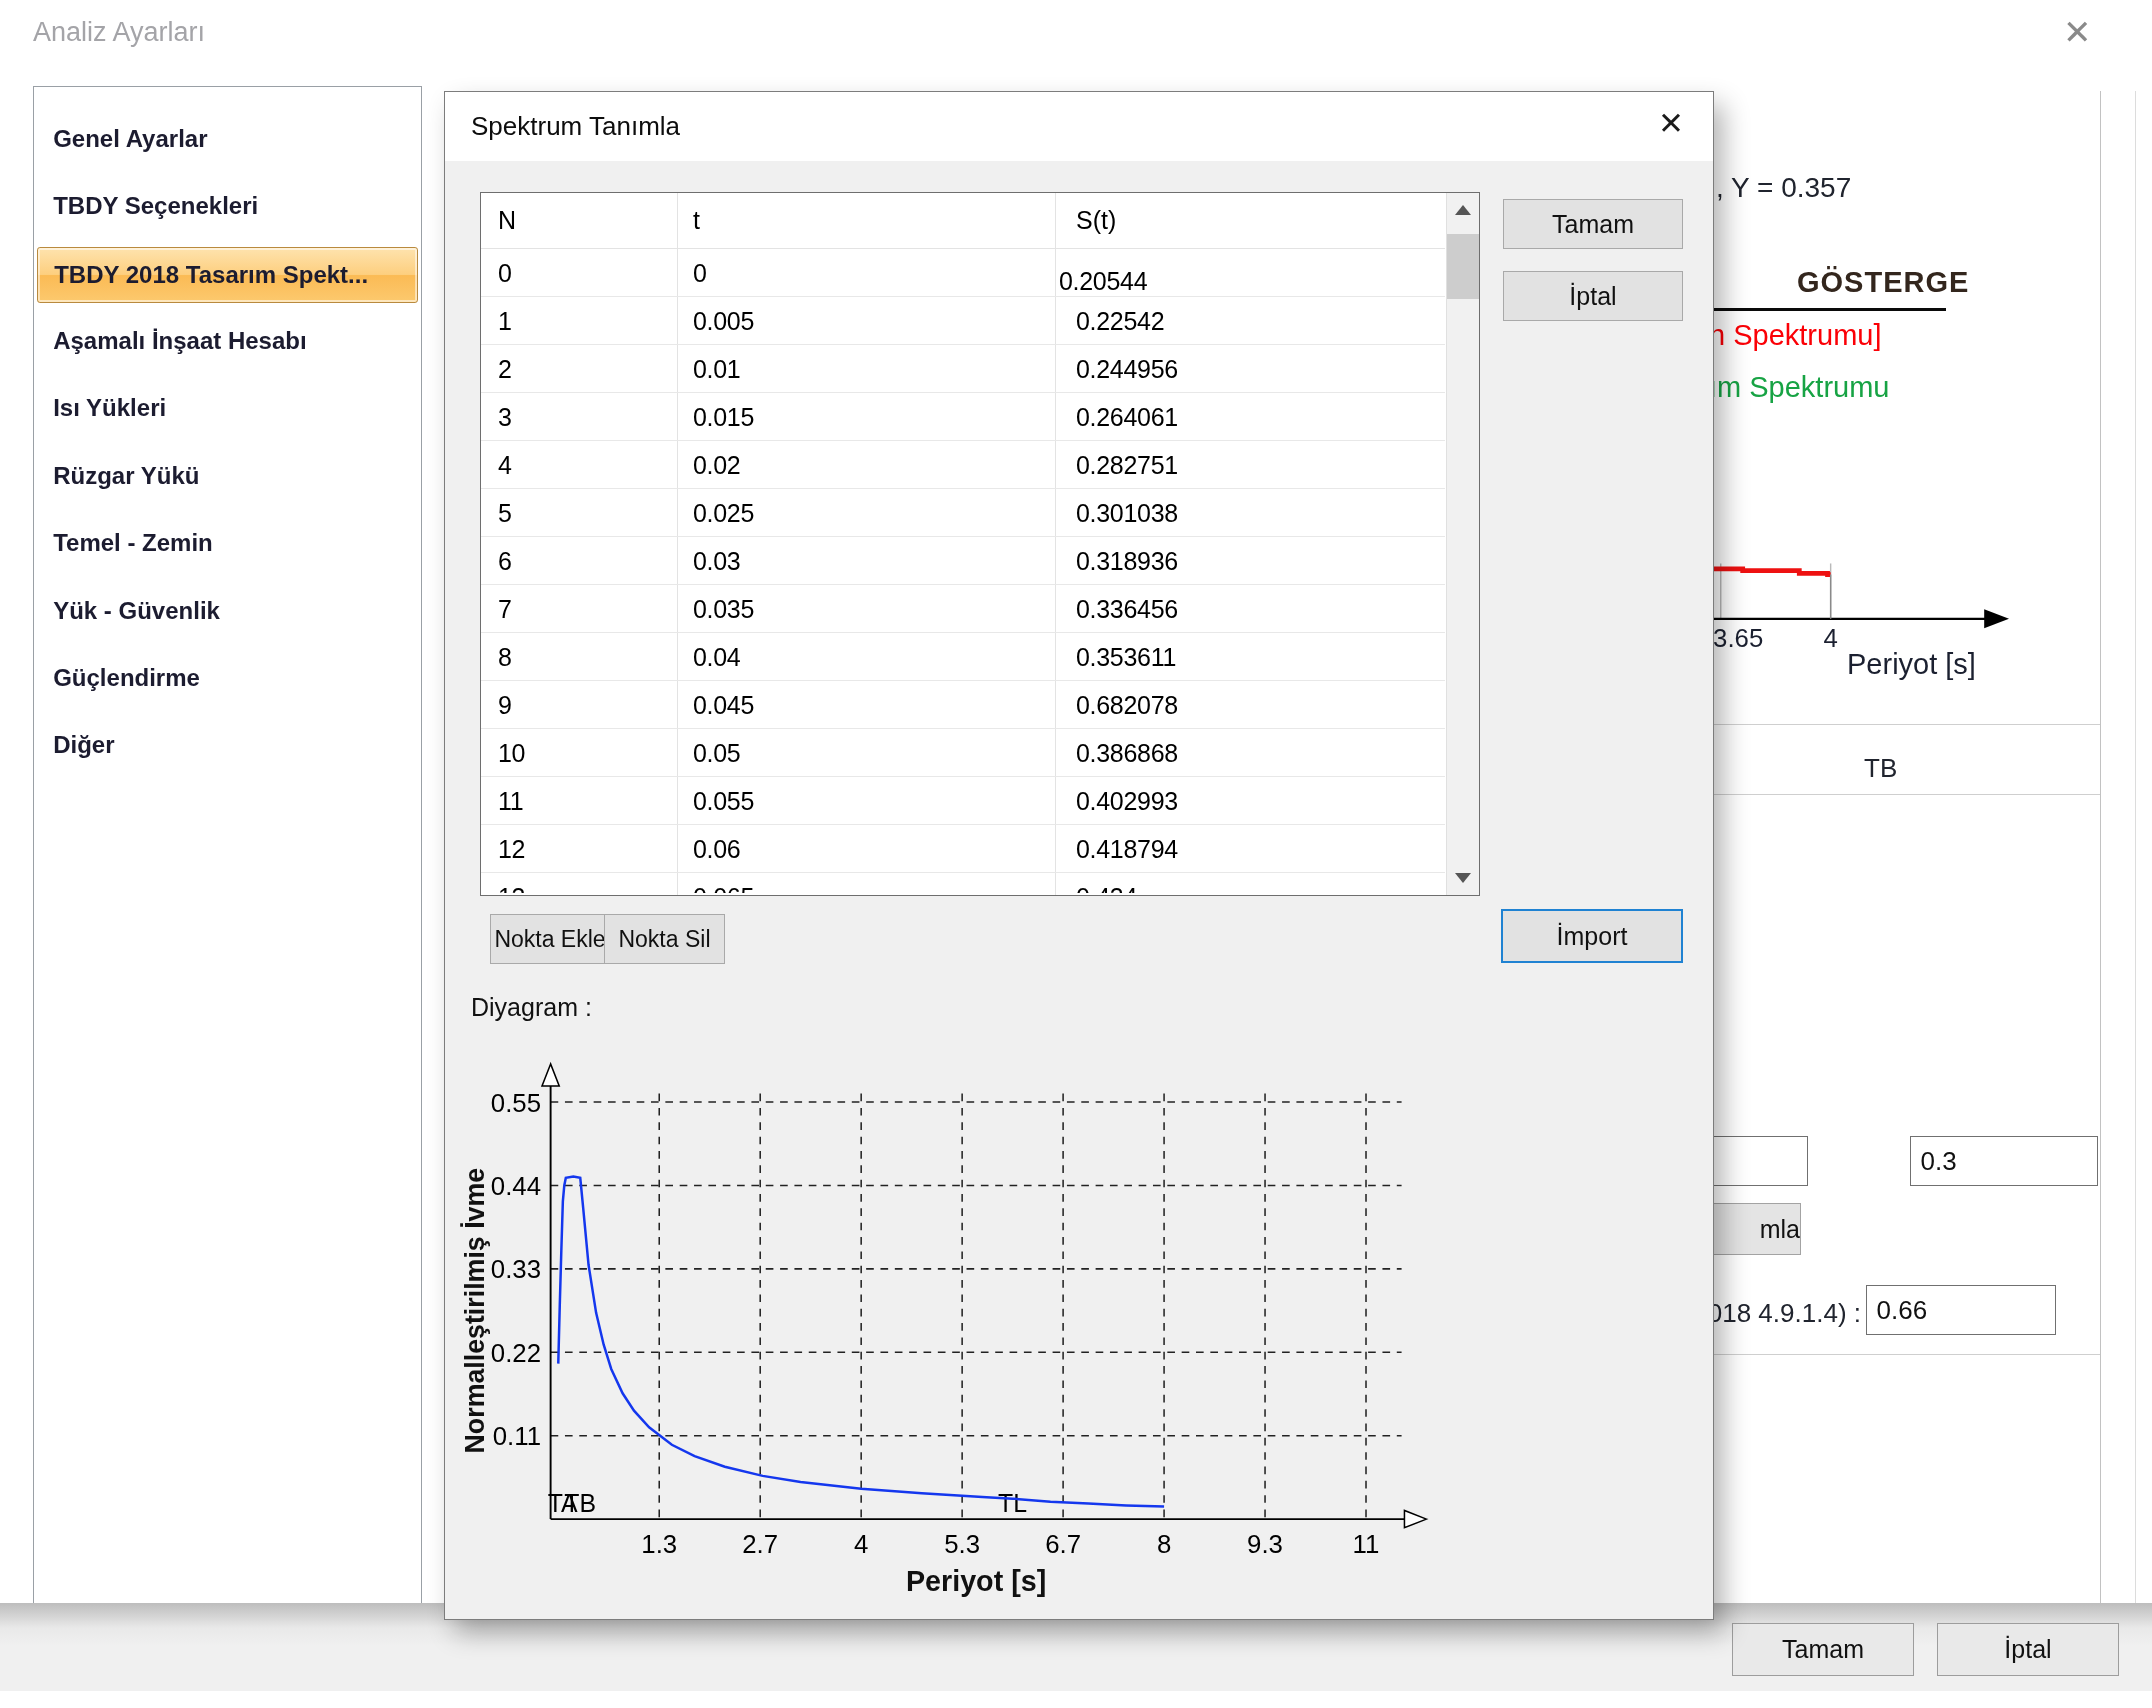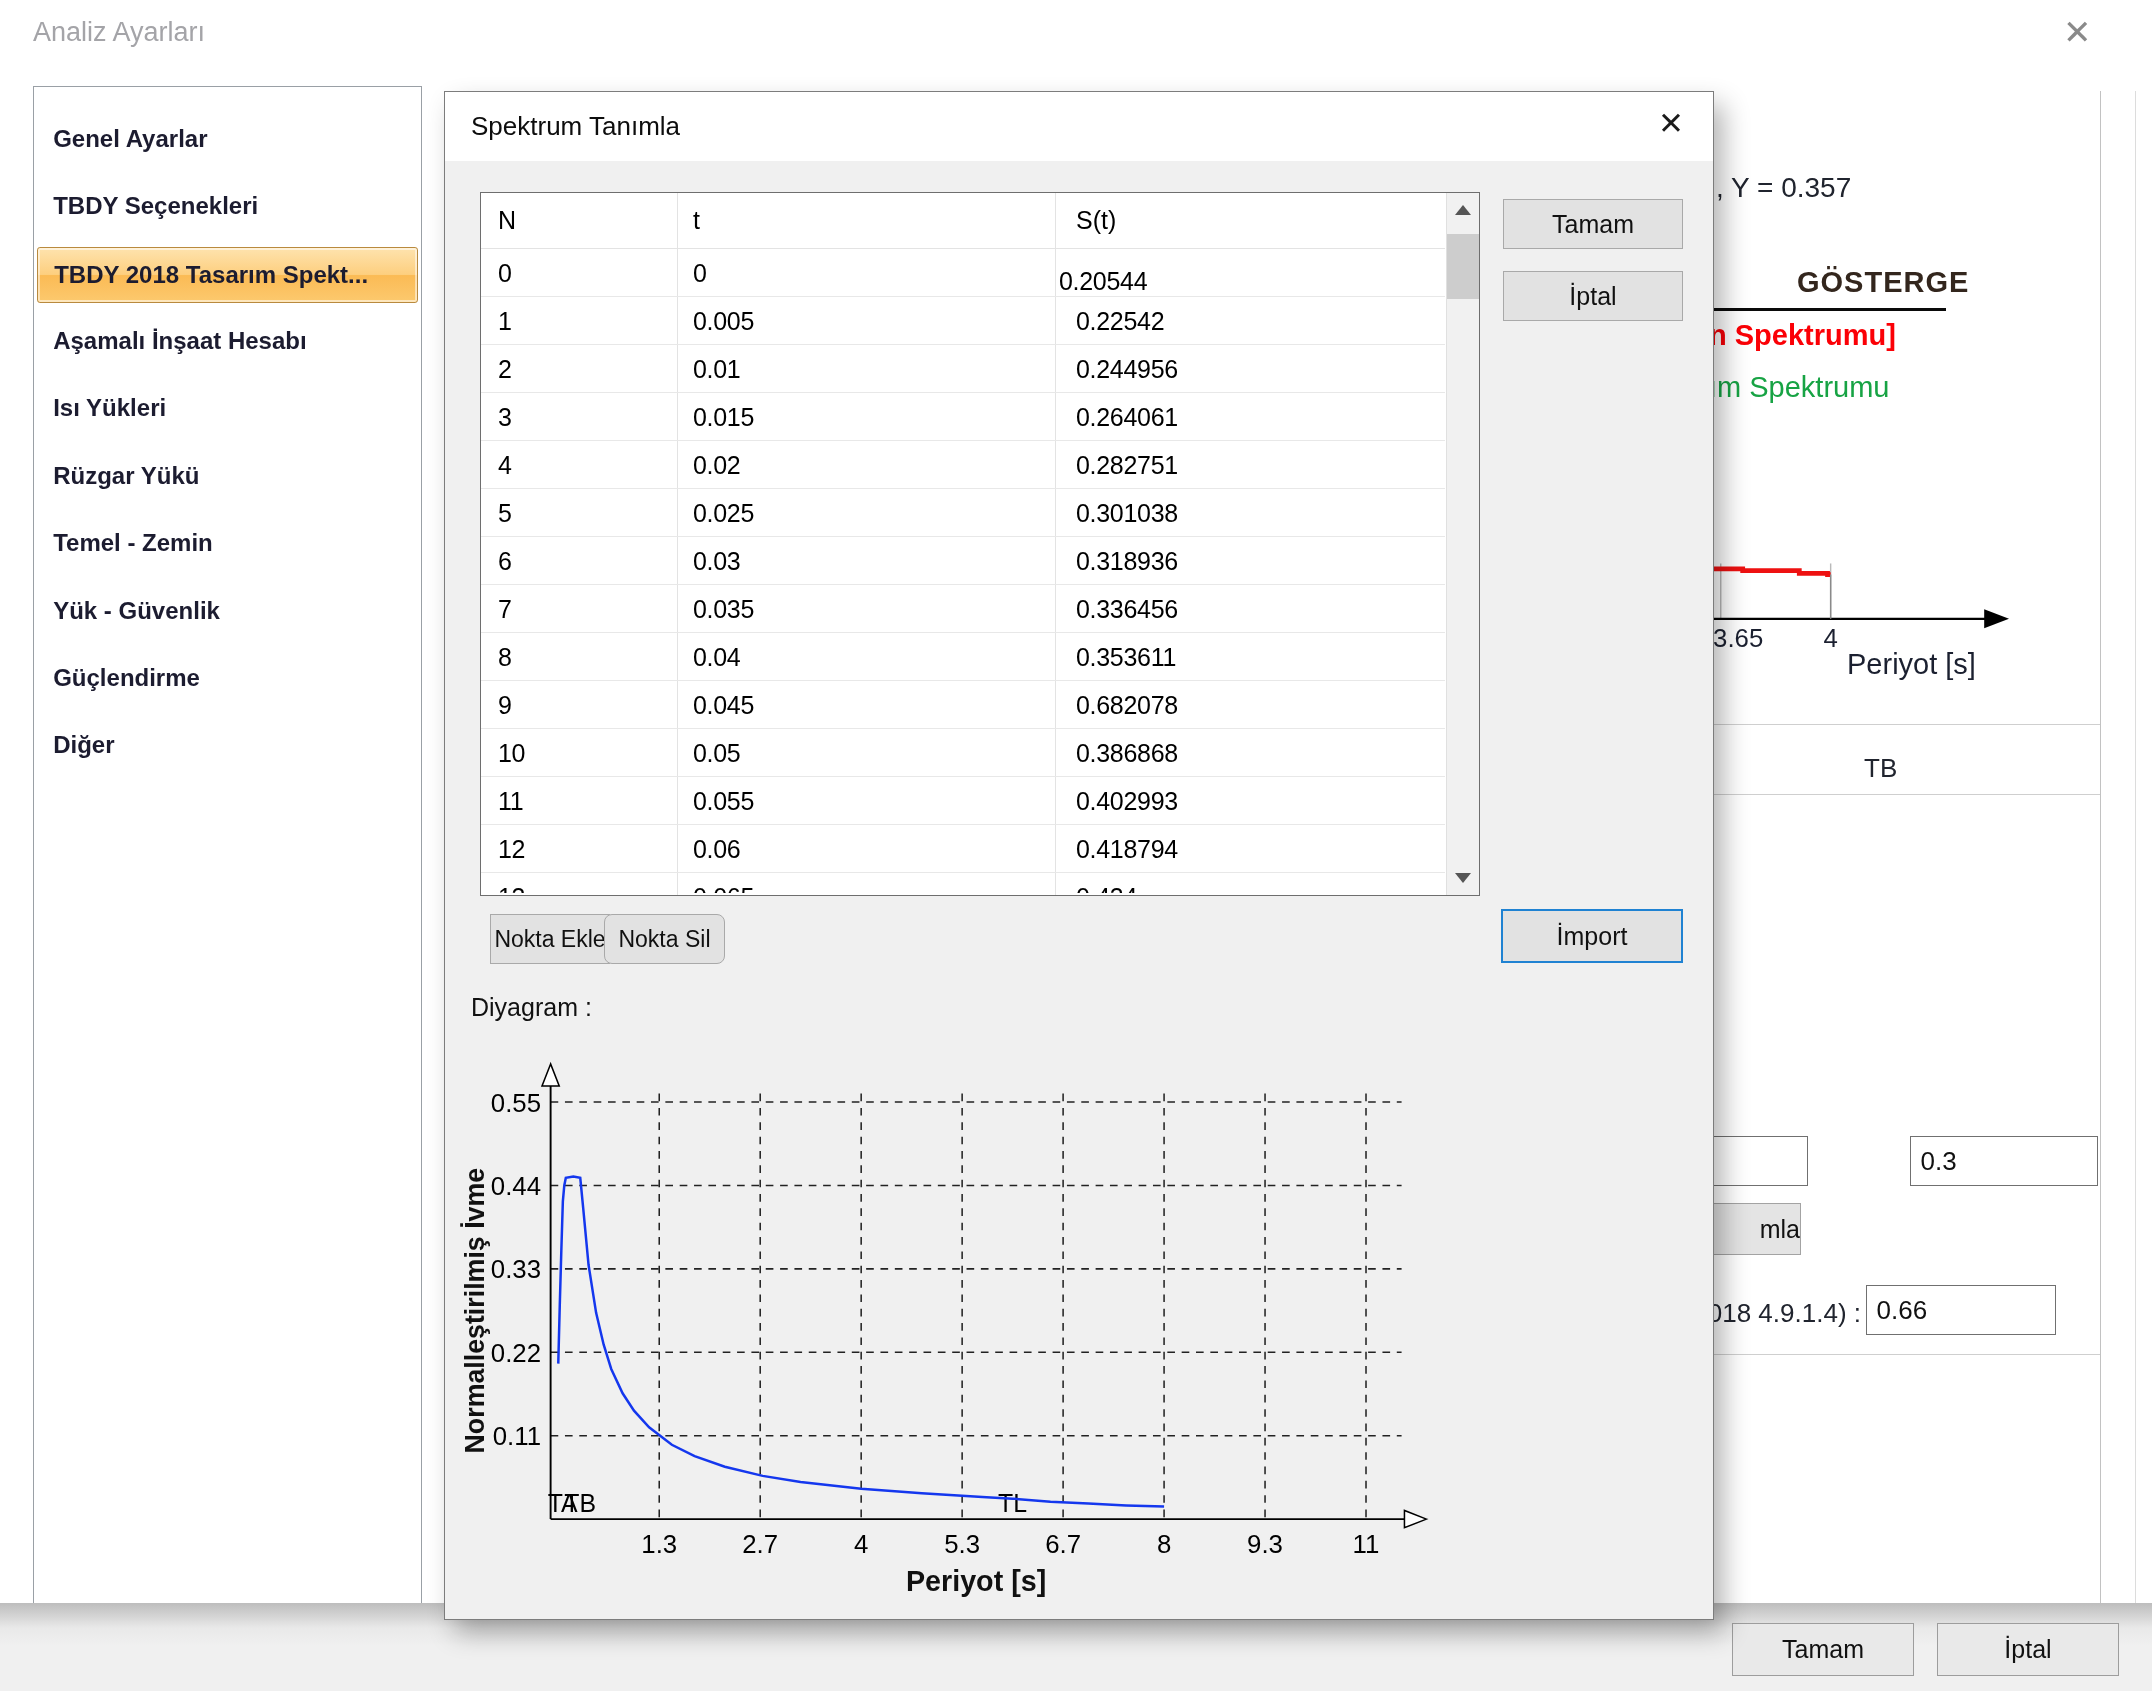--- a/index.html
+++ b/index.html
@@ -11,21 +11,21 @@
   .win-close{left:2063px;top:11.5px;font-size:34px;color:#8a8a8a;font-weight:300;cursor:default;}
   .sidebar{left:33px;top:86px;width:387px;height:1517px;background:#fff;border:1px solid #9aa0a6;}
   .sb-item{position:absolute;left:2.9px;right:2.9px;height:54px;line-height:54px;padding-left:16.3px;
            font-size:24px;font-weight:600;color:#1c1c30;cursor:default;white-space:nowrap;}
   .sb-item.sel{background:linear-gradient(180deg,#fee3ae 0%,#fdcf7f 49%,#fbbb55 51%,#fcc96e 100%);
            border:1px solid #b98a3e;border-radius:2.9px;box-shadow:inset 0 0 0 1.9px rgba(255,255,255,.55);}
   
   .bg-y{left:1716px;top:172px;font-size:28px;color:#20242e;}
   .bg-gosterge{left:1797px;top:266px;font-size:29px;font-weight:600;letter-spacing:1px;color:#33261d;}
   .bg-underline{left:1701px;top:308px;width:245px;height:2.9px;background:#0a0a0a;}
-  .bg-red{left:1709px;top:319px;font-size:29px;font-weight:700;color:#fb0006;white-space:nowrap;}
+  .bg-red{left:1709px;top:319px;font-size:29px;font-weight:400;color:#fb0006;white-space:nowrap;}
   .bg-green{left:1709px;top:371px;font-size:29px;color:#17a344;white-space:nowrap;}
   .bg-periyot{left:1847px;top:648px;font-size:29px;color:#1b2030;}
   .vline{width:1px;background:#c2c2c2;}
   .hline{height:1px;background:#cfcfcf;}
   .bg-tb-header{left:1864px;top:753px;font-size:26px;color:#20242e;}
   .tb-val{position:absolute;left:0;font-size:26px;color:#20242e;}
   .bg-input{position:absolute;height:48px;background:#fff;border:1.9px solid #707070;font-size:26px;
             padding:0 0 0 9.6px;font-family:"Liberation Sans",sans-serif;color:#111;}
   .btn{display:flex;align-items:center;justify-content:center;background:#e4e4e4;border:1px solid #a3a3a3;
        font-size:25px;color:#111;cursor:default;box-sizing:border-box;}
@@ -208,21 +208,21 @@
         <div class="sc-thumb"></div>
         <div class="sc-btn" style="bottom:0;">
             <div class="tri-down"></div>
           </div>
       </div>
     </div>
 
     <div class="dlg-btn" style="left:1058px;top:107px;width:180px;height:50px;">Tamam</div>
     <div class="dlg-btn" style="left:1058px;top:179px;width:180px;height:50px;">İptal</div>
     <div class="dlg-btn" style="left:26px;top:822px;width:120px;height:50px;font-size:23px;margin-left:19px;">Nokta Ekle</div>
-    <div class="dlg-btn" style="left:159px;top:822px;width:121px;height:50px;font-size:23px;border-radius:8px;">Nokta Sil</div>
+    <div class="dlg-btn" style="left:159px;top:822px;width:121px;height:50px;font-size:23px;">Nokta Sil</div>
     <div class="dlg-btn import-btn" style="left:1056px;top:817px;width:182px;height:54px;">İmport</div>
 
     <div class="diagram-label">Diyagram :</div>
 
     <div id="modal-chart" style="position:absolute;left:9.6px;top:946px;width:1090px;height:574px;"><svg width="1090" height="574" viewBox="0 0 1140 600">
           <line x1="100" y1="415.77" x2="990" y2="415.77" stroke="#222" stroke-width="1.6" stroke-dasharray="8 7"></line>
           <text x="90" y="425.77" text-anchor="end" font-size="27" fill="#000">0.11</text>
           <line x1="100" y1="328.53999999999996" x2="990" y2="328.53999999999996" stroke="#222" stroke-width="1.6" stroke-dasharray="8 7"></line>
           <text x="90" y="338.53999999999996" text-anchor="end" font-size="27" fill="#000">0.22</text>
           <line x1="100" y1="241.31" x2="990" y2="241.31" stroke="#222" stroke-width="1.6" stroke-dasharray="8 7"></line>

